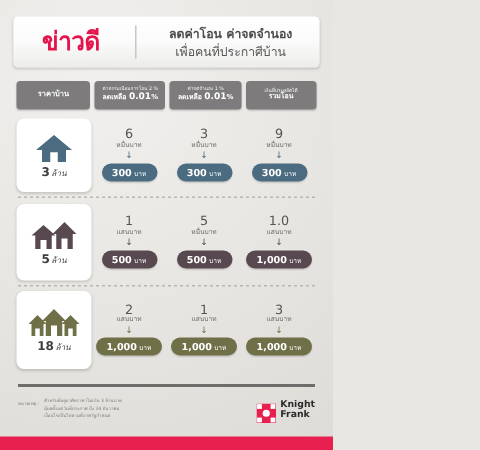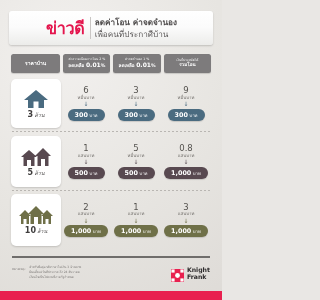--- a/index.html
+++ b/index.html
@@ -15,21 +15,21 @@
       radial-gradient(circle at 30% 18%, #f2f0ee 0%, #e7e5e1 55%, #dedbd7 100%);
   }
   
   .banner{
     position:absolute;left:9px;top:11px;width:204px;height:34px;
     background:linear-gradient(180deg,#ffffff 0%,#fbfbfb 48%,#ececea 100%);
     border-radius:3px;
     box-shadow:0 1px 2px rgba(0,0,0,.18);
     display:flex;align-items:center;justify-content:center;
   }
-  .banner-inner{display:flex;align-items:center;gap:4px;}
+  .banner-inner{display:flex;align-items:center;gap:22px;text-align:center;}
   .headline{
     color:#e4154d;font-weight:bold;font-size:17px;line-height:1;
     letter-spacing:-.3px;
     transform:scaleX(.95);
   }
   .divider-v{width:1px;height:22px;background:#c9c6c4;}
   .sub-lines{display:flex;flex-direction:column;gap:1px;}
   .sub1,.sub2{color:#4d4a4a;font-size:8.2px;line-height:1.25;white-space:nowrap;font-weight:bold;}
   .sub2{color:#5a5757;font-weight:normal;}
 
@@ -217,21 +217,21 @@
       </div>
       <div class="cell">
         <div class="cell-num">5</div>
         <div class="cell-unit">หมื่นบาท</div>
         <div class="cell-arrow">↓</div>
         <div class="pill">
           <span>500</span><span class="bht">บาท</span>
         </div>
       </div>
       <div class="cell">
-        <div class="cell-num">0.8</div>
+        <div class="cell-num">1.0</div>
         <div class="cell-unit">แสนบาท</div>
         <div class="cell-arrow">↓</div>
         <div class="pill">
           <span>1,000</span><span class="bht">บาท</span>
         </div>
       </div>
     </div>
   </div>
 
   <div class="dots dots-2"></div>
@@ -240,21 +240,21 @@
     <div class="tile">
       <svg width="36" height="20" viewBox="0 0 36 20">
         <path d="M7 5 L13 11 L11 11 L11 19 L3 19 L3 11 L1 11 Z" fill="#6f7048"></path>
         <path d="M18 1 L26 9 L23.5 9 L23.5 19 L12.5 19 L12.5 9 L10 9 Z" fill="#6f7048"></path>
         <path d="M29 5 L35 11 L33 11 L33 19 L25 19 L25 11 L23 11 Z" fill="#6f7048"></path>
         <rect x="16" y="12" width="4" height="7" fill="#ffffff"></rect>
         <rect x="5.5" y="14" width="3" height="5" fill="#ffffff"></rect>
         <rect x="27.5" y="14" width="3" height="5" fill="#ffffff"></rect>
       </svg>
       <div class="tile-label">
-        <span>10</span><span class="unit">ล้าน</span>
+        <span>18</span><span class="unit">ล้าน</span>
       </div>
     </div>
     <div class="cells">
       <div class="cell">
         <div class="cell-num">2</div>
         <div class="cell-unit">แสนบาท</div>
         <div class="cell-arrow">↓</div>
         <div class="pill">
           <span>1,000</span><span class="bht">บาท</span>
         </div>

